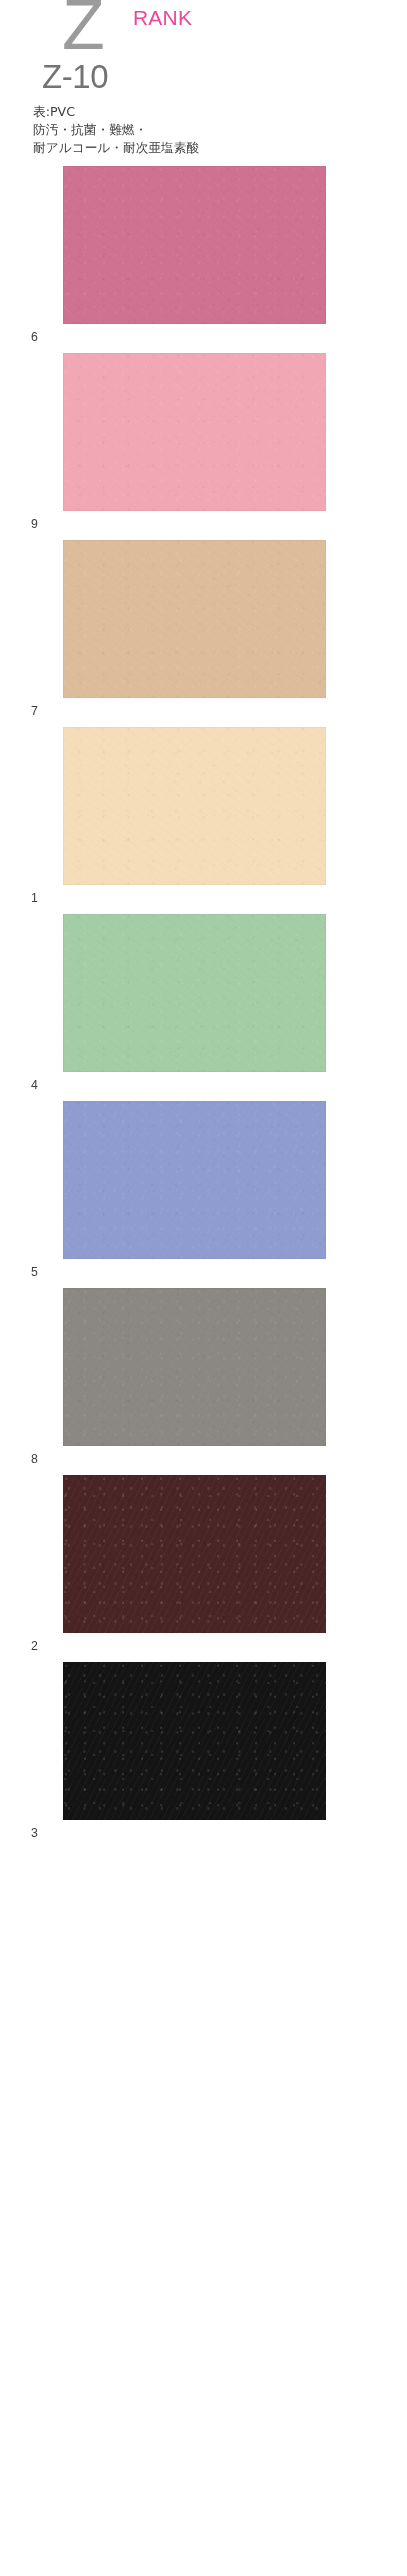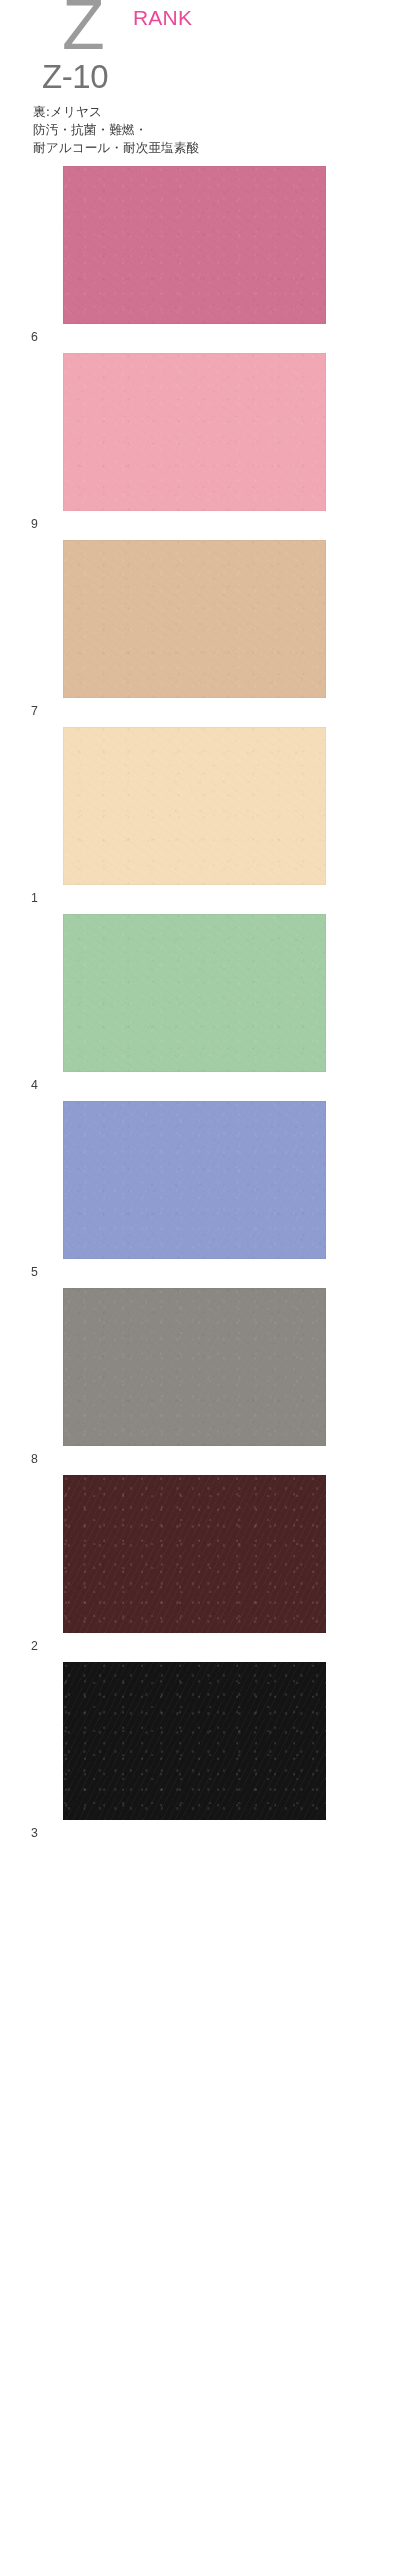--- a/index.html
+++ b/index.html
@@ -152,21 +152,21 @@
 <div class="page">
 
   <div class="rank-logo">
     <span class="rank-letter">Z</span>
     <span class="rank-word">RANK</span>
   </div>
 
   <div class="product-title">Z-10</div>
 
   <div class="spec-block">
-    <div class="spec-line">裏:メリヤス</div>
+    <div class="spec-line">表:PVC</div>
     <div class="spec-line">防汚・抗菌・難燃・</div>
     <div class="spec-line">耐アルコール・耐次亜塩素酸</div>
   </div>
 
   <div class="swatch-list" id="swatch-list">
       <div class="swatch-item">
         <div class="swatch-chip" style="background-color: rgb(207, 113, 144);"></div>
         <div class="swatch-label">6</div>
       </div>
       <div class="swatch-item">

